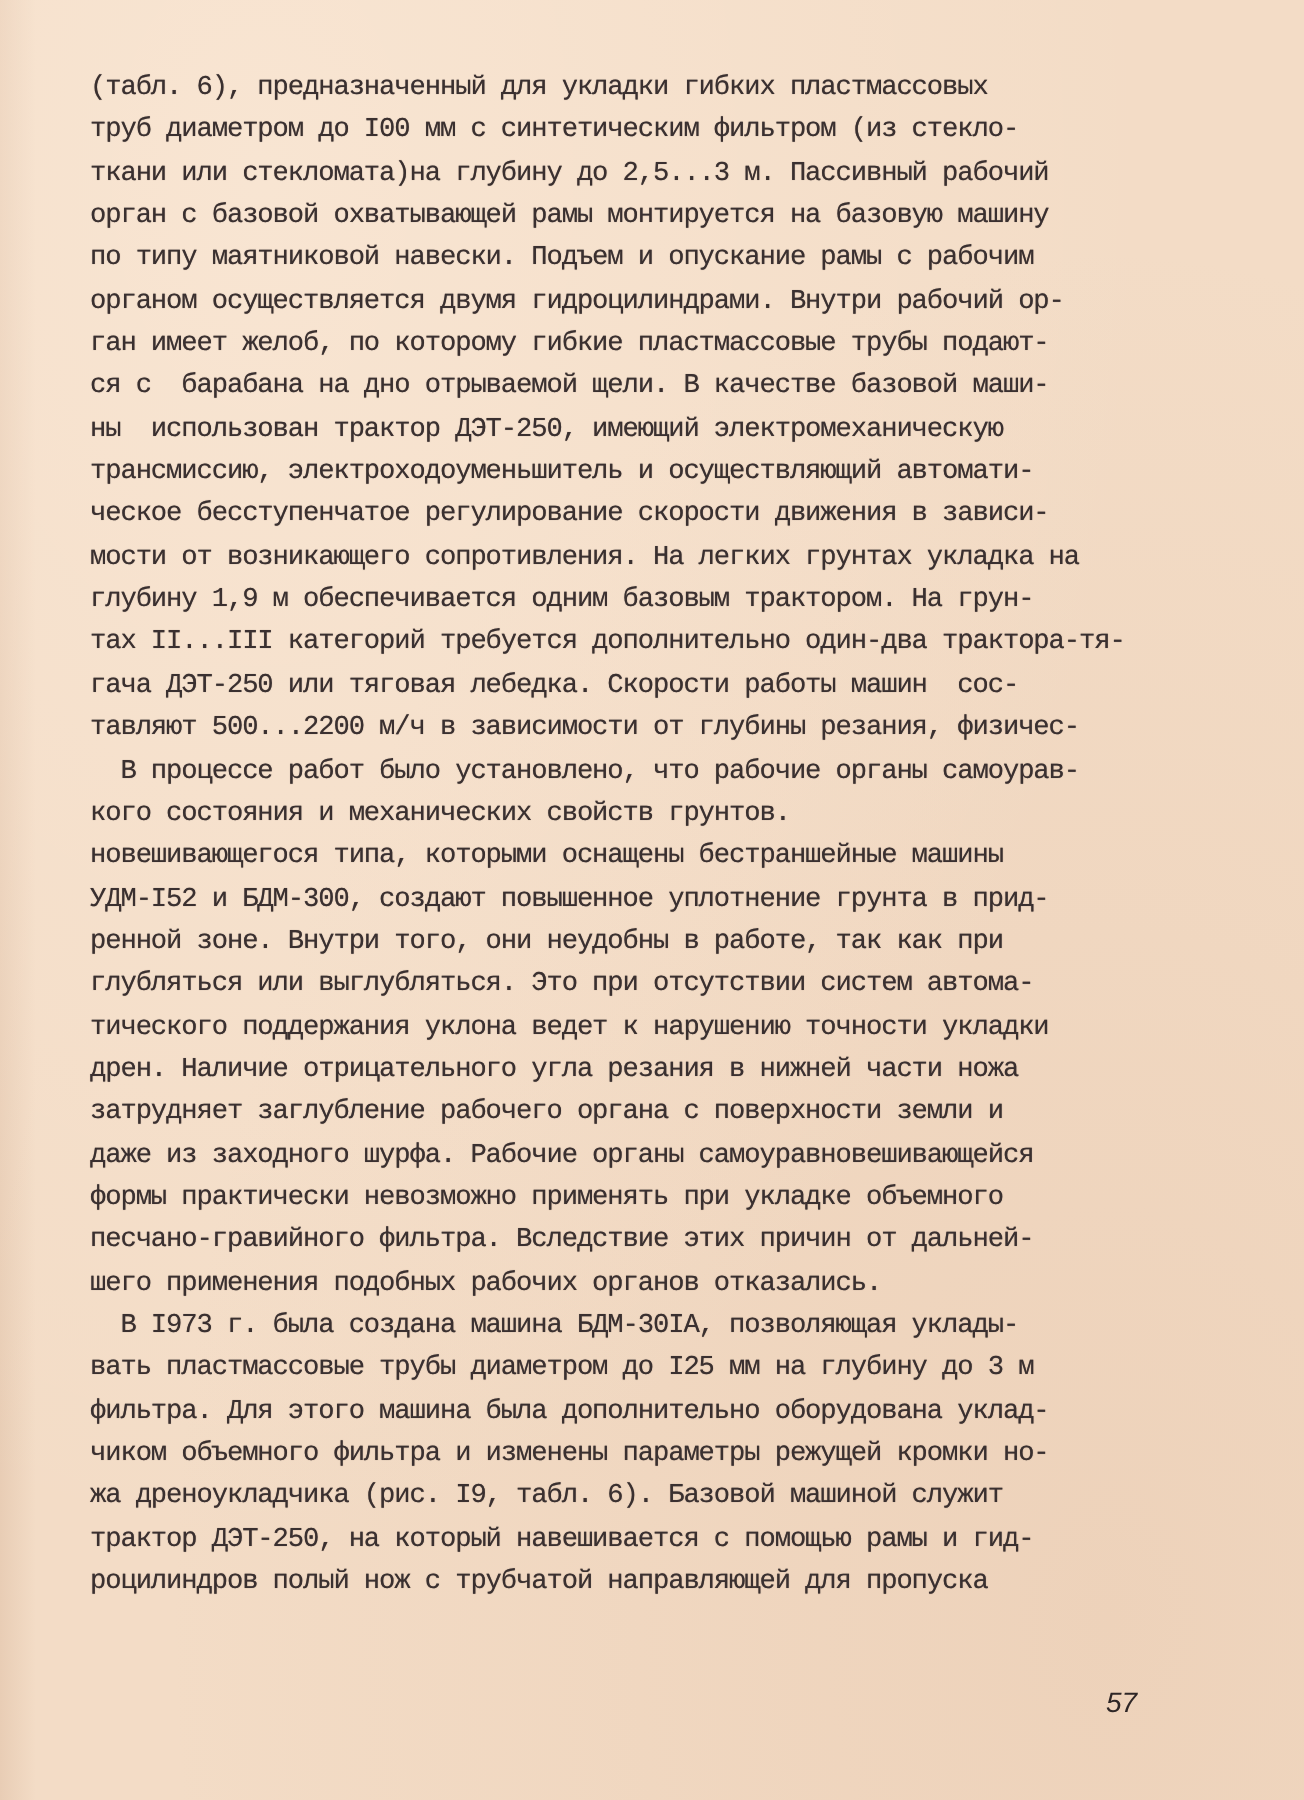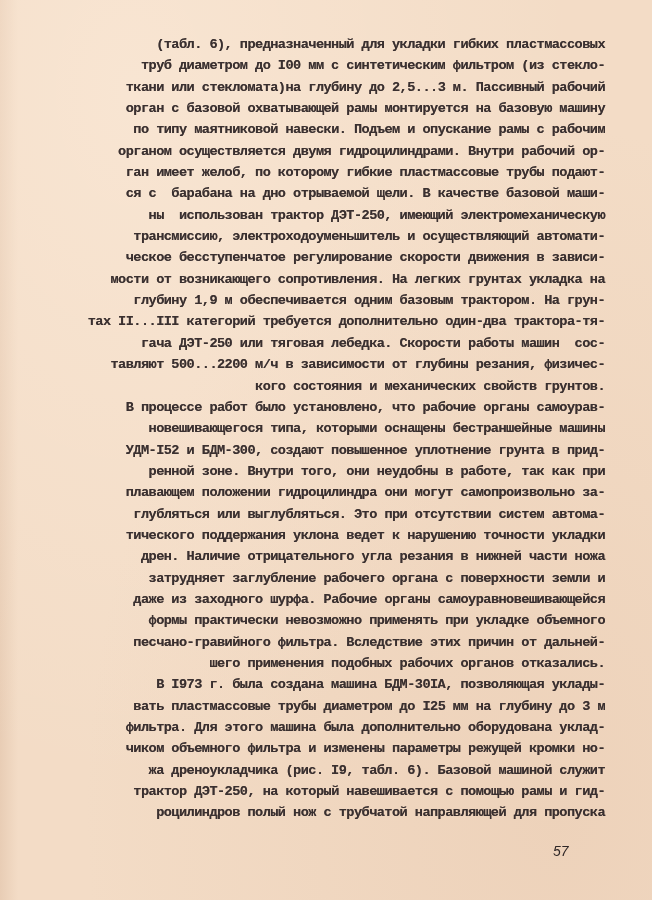--- a/index.html
+++ b/index.html
@@ -32,23 +32,22 @@
     width: 560px;
   }
   .line {
     display: block;
     height: 21.35px;
     line-height: 21.35px;
     font-size: 13.6px;
     color: #3a3030;
     white-space: pre;
     letter-spacing: -0.55px;
-    font-weight: bold;
+    font-weight: normal;
     text-shadow: 0 0 0.4px rgba(40,30,30,0.6);
-    text-align: right;
   }
   .page-number {
     position: absolute;
     left: 553px;
     top: 843px;
     font-family: "Liberation Sans", sans-serif;
     font-size: 14px;
     font-weight: normal;
     font-style: italic;
     color: #2e2626;
@@ -68,26 +67,25 @@
     <span class="line">ган имеет желоб, по которому гибкие пластмассовые трубы подают-</span>
     <span class="line">ся с  барабана на дно отрываемой щели. В качестве базовой маши-</span>
     <span class="line">ны  использован трактор ДЭТ-250, имеющий электромеханическую</span>
     <span class="line">трансмиссию, электроходоуменьшитель и осуществляющий автомати-</span>
     <span class="line">ческое бесступенчатое регулирование скорости движения в зависи-</span>
     <span class="line">мости от возникающего сопротивления. На легких грунтах укладка на</span>
     <span class="line">глубину 1,9 м обеспечивается одним базовым трактором. На грун-</span>
     <span class="line">тах II...III категорий требуется дополнительно один-два трактора-тя-</span>
     <span class="line">гача ДЭТ-250 или тяговая лебедка. Скорости работы машин  сос-</span>
     <span class="line">тавляют 500...2200 м/ч в зависимости от глубины резания, физичес-</span>
+    <span class="line">  В процессе работ было установлено, что рабочие органы самоурав-</span>
     <span class="line">кого состояния и механических свойств грунтов.</span>
-    <span class="line">  В процессе работ было установлено, что рабочие органы самоурав-</span>
     <span class="line">новешивающегося типа, которыми оснащены бестраншейные машины</span>
     <span class="line">УДМ-I52 и БДМ-300, создают повышенное уплотнение грунта в прид-</span>
     <span class="line">ренной зоне. Внутри того, они неудобны в работе, так как при</span>
-    <span class="line">плавающем положении гидроцилиндра они могут самопроизвольно за-</span>
     <span class="line">глубляться или выглубляться. Это при отсутствии систем автома-</span>
     <span class="line">тического поддержания уклона ведет к нарушению точности укладки</span>
     <span class="line">дрен. Наличие отрицательного угла резания в нижней части ножа</span>
     <span class="line">затрудняет заглубление рабочего органа с поверхности земли и</span>
     <span class="line">даже из заходного шурфа. Рабочие органы самоуравновешивающейся</span>
     <span class="line">формы практически невозможно применять при укладке объемного</span>
     <span class="line">песчано-гравийного фильтра. Вследствие этих причин от дальней-</span>
     <span class="line">шего применения подобных рабочих органов отказались.</span>
     <span class="line">  В I973 г. была создана машина БДМ-30IА, позволяющая уклады-</span>
     <span class="line">вать пластмассовые трубы диаметром до I25 мм на глубину до 3 м</span>

